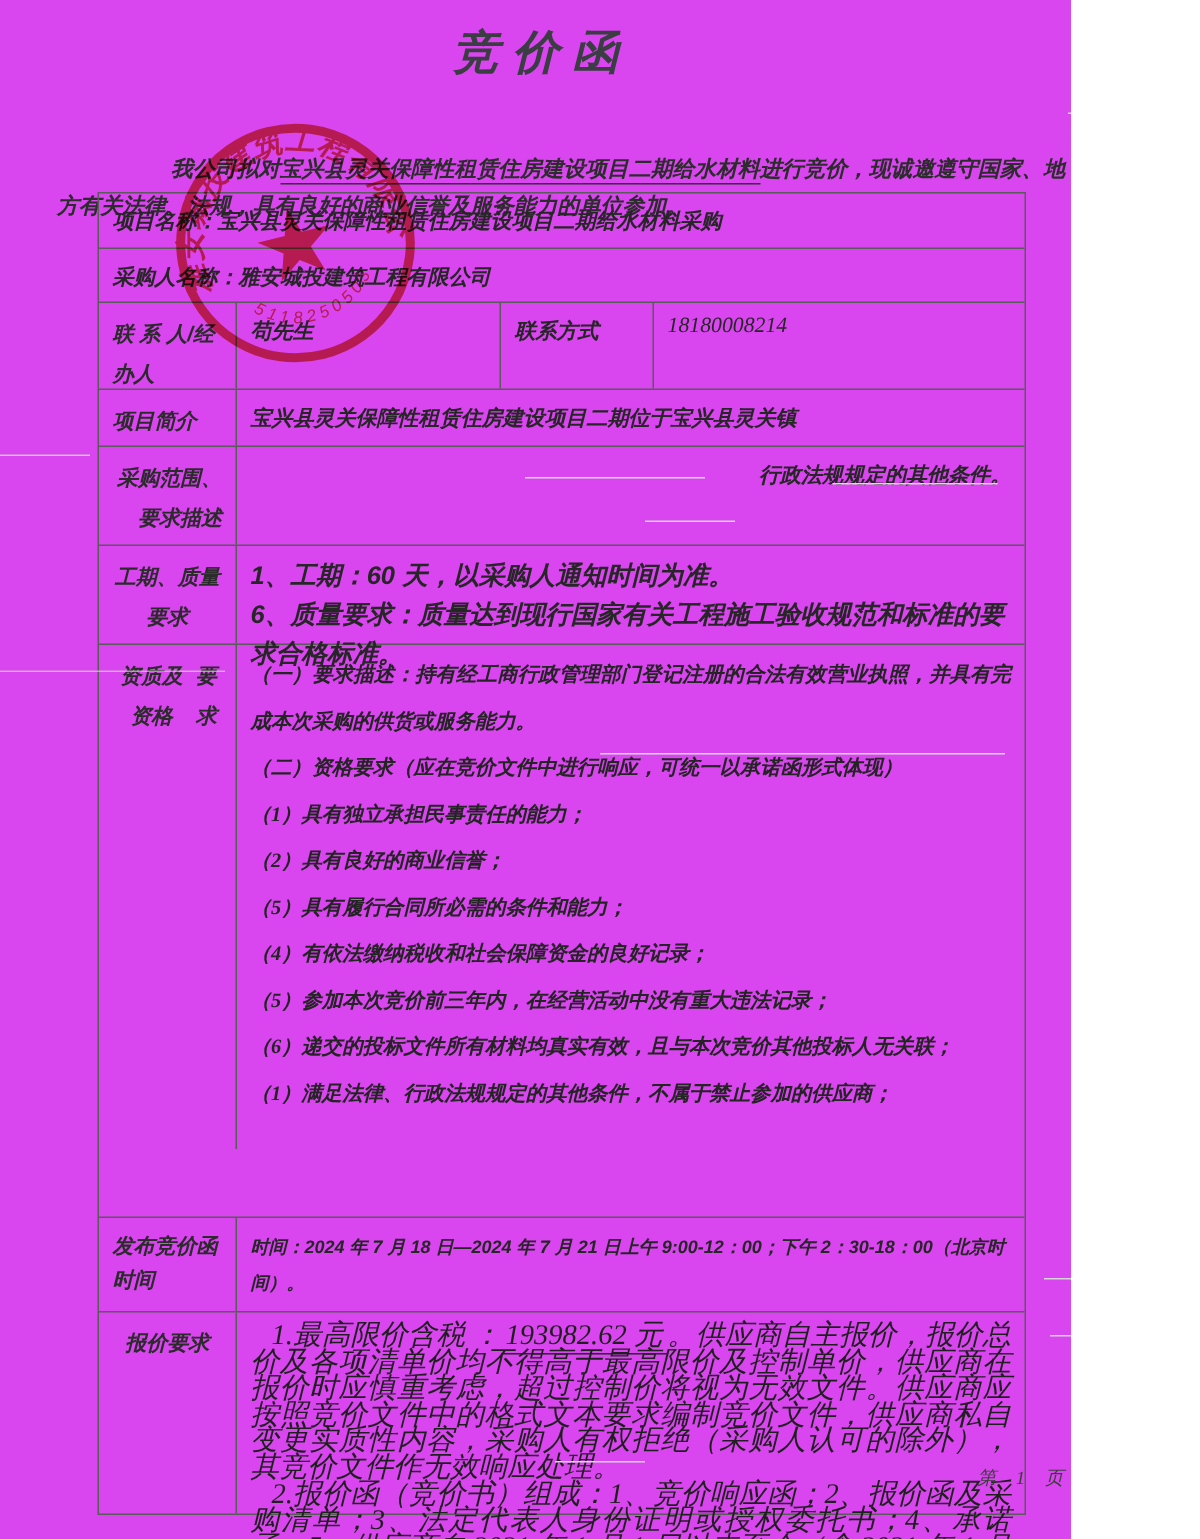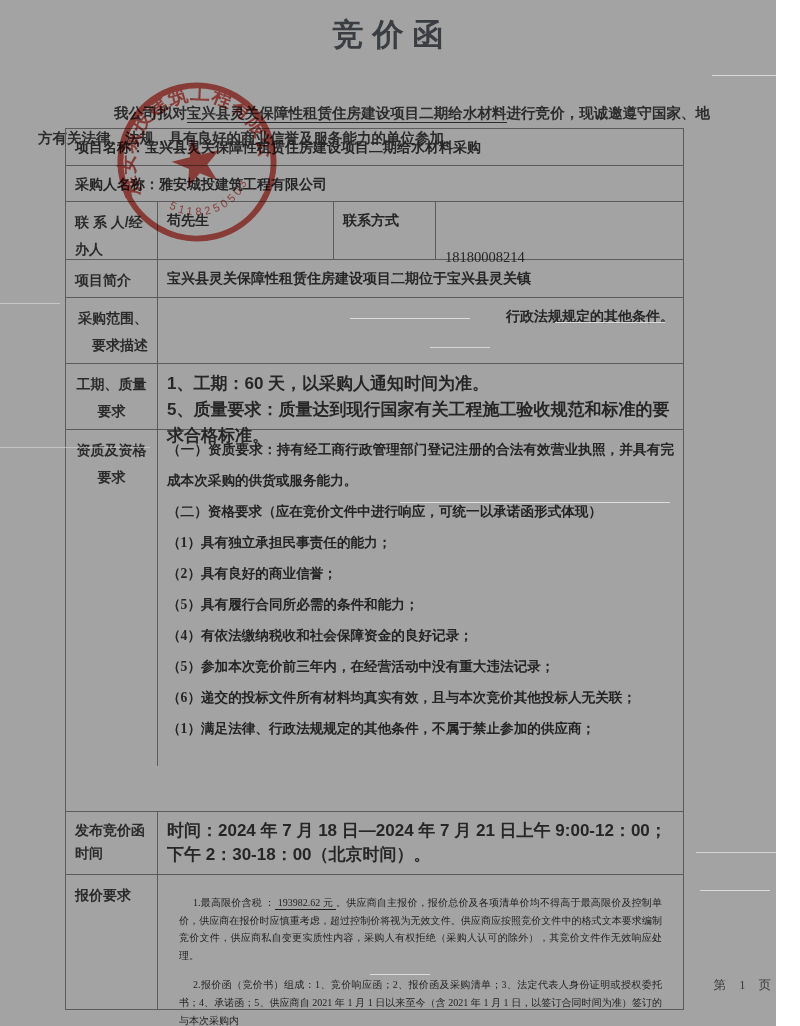--- a/index.html
+++ b/index.html
@@ -1,24 +1,25 @@
 <!DOCTYPE html>
 <html><head>
 <meta charset="utf-8">
 <style>
   * { box-sizing: border-box; }
   html,body { margin:0; padding:0; background:#ffffff; }
   .page {
     position: relative;
-    width: 776px;
+    width: 714px;
     height: 1026px;
-    background: #a3a3a3;
+    background: #d946ef;
     font-family: "Liberation Serif", serif;
     color: #262626;
     overflow: hidden;
+    font-style: italic;
   }
   .doc-title {
     position: absolute;
     top: 14px; left: 0; width: 100%;
     text-align: center;
     font-family: "Liberation Sans", sans-serif;
     font-size: 31px;
     font-weight: 700;
     letter-spacing: 9px;
     text-indent: 9px;
@@ -52,42 +53,42 @@
   .r7 { height: 337px; } .r8 { height: 63px; margin-top: 45px; } .r9 { height: 135px; }
 
   .cell { padding: 7px 9px; }
   .label-cell {
     flex: 0 0 92px; width: 92px;
     border-right: 1.3px solid #5b5b5b;
     font-weight: 700; font-size: 14px; line-height: 27px;
     color: #2b2b2b;
   }
   .label-center { text-align: center; }
-  .v-center { display: flex; flex-direction: column; justify-content: flex-start; }
+  .v-center { display: flex; justify-content: center; }
   .content-cell { flex: 1; min-width: 0; }
   .full-cell { flex: 1; font-weight: 700; font-size: 14px; line-height: 22px; white-space: nowrap; overflow: hidden; }
   .bold-val { font-weight: 700; font-size: 14px; line-height: 22px; }
   .c-contact { flex: 0 0 176px; border-right: 1.3px solid #5b5b5b; }
   .c-method  { flex: 0 0 102px; border-right: 1.3px solid #5b5b5b; }
   .c-phone   { flex: 1; }
-  .phone-val { font-family: "Liberation Serif", serif; font-weight: 400; font-size: 14.5px; margin-top: 40px; }
+  .phone-val { font-family: "Liberation Serif", serif; font-weight: 400; font-size: 14.5px; }
 
   .sched-list p, .qual-list p { margin: 0; }
   .sched-list p { font-weight: 600; font-size: 17px; line-height: 26px; }
   .qual-list { padding-top: 4px; }
   .qual-list p {
     font-family: "Liberation Serif", serif;
     font-weight: 600; font-size: 13.6px; line-height: 31px;
     text-align: justify; color: #242424;
   }
-  .announce-val { font-weight: 700; font-size: 17px; line-height: 24px; }
+  .announce-val { font-weight: 700; font-size: 12px; line-height: 24px; }
   .quote-cell p {
-    margin: 12px;
+    margin: 0;
     font-family: "Liberation Serif", serif;
-    font-weight: 500; font-size: 10px; line-height: 17.6px;
+    font-weight: 500; font-size: 19px; line-height: 17.6px;
     text-align: justify; text-indent: 14px; color: #1f1f1f;
   }
   .price-u { border-bottom: 1.4px solid #1f1f1f; padding: 0 3px 1px 3px; }
 
   .stamp {
     position: absolute;
     left: 108px; top: 76px;
     width: 178px; height: 172px;
     transform: rotate(-14deg);
     opacity: 0.82;
@@ -152,31 +153,31 @@
       <div class="cell content-cell bold-val">行政法规规定的其他条件。</div>
     </div>
 
     <div class="t-row r6">
       <div class="cell label-cell label-center">
         <div>工期、质量</div>
         <div>要求</div>
       </div>
       <div class="cell content-cell sched-list">
           <p>1、工期：60 天，以采购人通知时间为准。</p>
-          <p>5、质量要求：质量达到现行国家有关工程施工验收规范和标准的要求合格标准。</p>
+          <p>6、质量要求：质量达到现行国家有关工程施工验收规范和标准的要求合格标准。</p>
         </div>
     </div>
 
     <div class="t-row r7">
       <div class="cell label-cell label-center v-center">
         <div>资质及资格</div>
         <div>要求</div>
       </div>
       <div class="cell content-cell qual-list">
-          <p>（一）资质要求：持有经工商行政管理部门登记注册的合法有效营业执照，并具有完成本次采购的供货或服务能力。</p>
+          <p>（一）要求描述：持有经工商行政管理部门登记注册的合法有效营业执照，并具有完成本次采购的供货或服务能力。</p>
           <p>（二）资格要求（应在竞价文件中进行响应，可统一以承诺函形式体现）</p>
           <p>（1）具有独立承担民事责任的能力；</p>
           <p>（2）具有良好的商业信誉；</p>
           <p>（5）具有履行合同所必需的条件和能力；</p>
           <p>（4）有依法缴纳税收和社会保障资金的良好记录；</p>
           <p>（5）参加本次竞价前三年内，在经营活动中没有重大违法记录；</p>
           <p>（6）递交的投标文件所有材料均真实有效，且与本次竞价其他投标人无关联；</p>
           <p>（1）满足法律、行政法规规定的其他条件，不属于禁止参加的供应商；</p>
         </div>
     </div>

